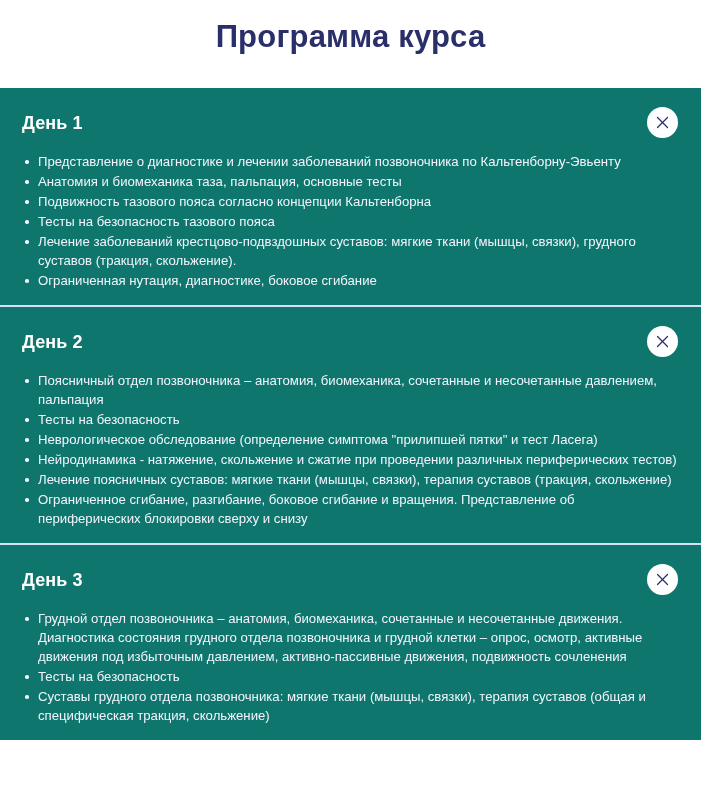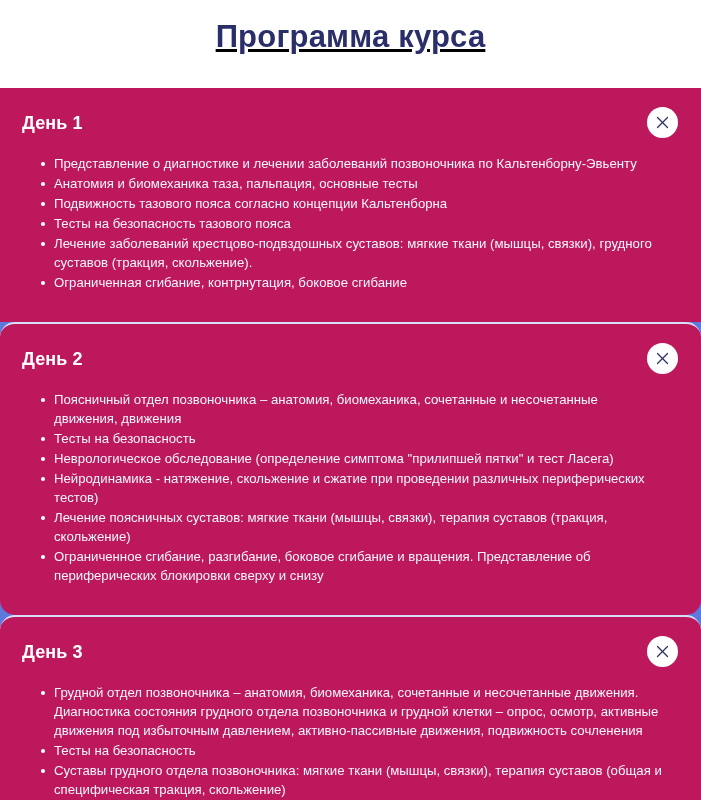--- a/index.html
+++ b/index.html
@@ -22,46 +22,44 @@
     overflow: hidden;
   }
 
   
   .title-area {
     height: 88px;
     background: #ffffff;
     display: flex;
     align-items: center;
     justify-content: center;
-    text-decoration: underline;
   }
   .page-title {
     font-size: 31px;
     font-weight: bold;
     color: #2a2f69;
     letter-spacing: 0.2px;
     line-height: 1;
     margin: 0;
     padding-bottom: 16px;
   }
 
   
   .accordion {
     background: #5e79dd;
     width: 701px;
   }
   .panel {
     position: relative;
-    background: #be185d;
+    background: #0f766e;
     padding: 20px 22px 14px 22px;
     box-sizing: border-box;
   }
   .panel + .panel {
     border-top: 2px solid #d7dff6;
-    border-radius: 15px;
   }
   .panel-header {
     display: flex;
     align-items: flex-start;
     justify-content: space-between;
     margin: 0 0 14px 0;
     min-height: 30px;
   }
   .panel-title {
     font-size: 18px;
@@ -85,21 +83,21 @@
     cursor: pointer;
     margin-top: -1px;
     margin-right: 1px;
   }
   .close-button svg {
     display: block;
   }
 
   .panel-list {
     list-style: none;
-    margin: 16px;
+    margin: 0;
     padding: 0;
   }
   .panel-list li {
     position: relative;
     padding-left: 16px;
     margin-bottom: 1px;
     color: #f2f5fd;
     font-size: 13.2px;
     line-height: 19px;
   }
@@ -133,35 +131,35 @@
               <line x1="12.5" y1="2.5" x2="2.5" y2="12.5" stroke="#2a2f69" stroke-width="1.2" stroke-linecap="round"></line>
             </svg>
           </button>
         </div>
         <ul class="panel-list">
           <li>Представление о диагностике и лечении заболеваний позвоночника по Кальтенборну-Эвьенту</li>
           <li>Анатомия и биомеханика таза, пальпация, основные тесты</li>
           <li>Подвижность тазового пояса согласно концепции Кальтенборна</li>
           <li>Тесты на безопасность тазового пояса</li>
           <li>Лечение заболеваний крестцово-подвздошных суставов: мягкие ткани (мышцы, связки), грудного суставов (тракция, скольжение).</li>
-          <li>Ограниченная сгибание, контрнутация, боковое сгибание</li>
+          <li>Ограниченная нутация, диагностике, боковое сгибание</li>
         </ul>
       </section>
       <section class="panel">
         <div class="panel-header">
           <h2 class="panel-title">День 2</h2>
           <button class="close-button">
             <svg width="15" height="15" viewBox="0 0 15 15" aria-hidden="true">
               <line x1="2.5" y1="2.5" x2="12.5" y2="12.5" stroke="#2a2f69" stroke-width="1.2" stroke-linecap="round"></line>
               <line x1="12.5" y1="2.5" x2="2.5" y2="12.5" stroke="#2a2f69" stroke-width="1.2" stroke-linecap="round"></line>
             </svg>
           </button>
         </div>
         <ul class="panel-list">
-          <li>Поясничный отдел позвоночника – анатомия, биомеханика, сочетанные и несочетанные движения, движения</li>
+          <li>Поясничный отдел позвоночника – анатомия, биомеханика, сочетанные и несочетанные давлением, пальпация</li>
           <li>Тесты на безопасность</li>
           <li>Неврологическое обследование (определение симптома "прилипшей пятки" и тест Ласега)</li>
           <li>Нейродинамика - натяжение, скольжение и сжатие при проведении различных периферических тестов)</li>
           <li>Лечение поясничных суставов: мягкие ткани (мышцы, связки), терапия суставов (тракция, скольжение)</li>
           <li>Ограниченное сгибание, разгибание, боковое сгибание и вращения. Представление об периферических блокировки сверху и снизу</li>
         </ul>
       </section>
       <section class="panel">
         <div class="panel-header">
           <h2 class="panel-title">День 3</h2>

